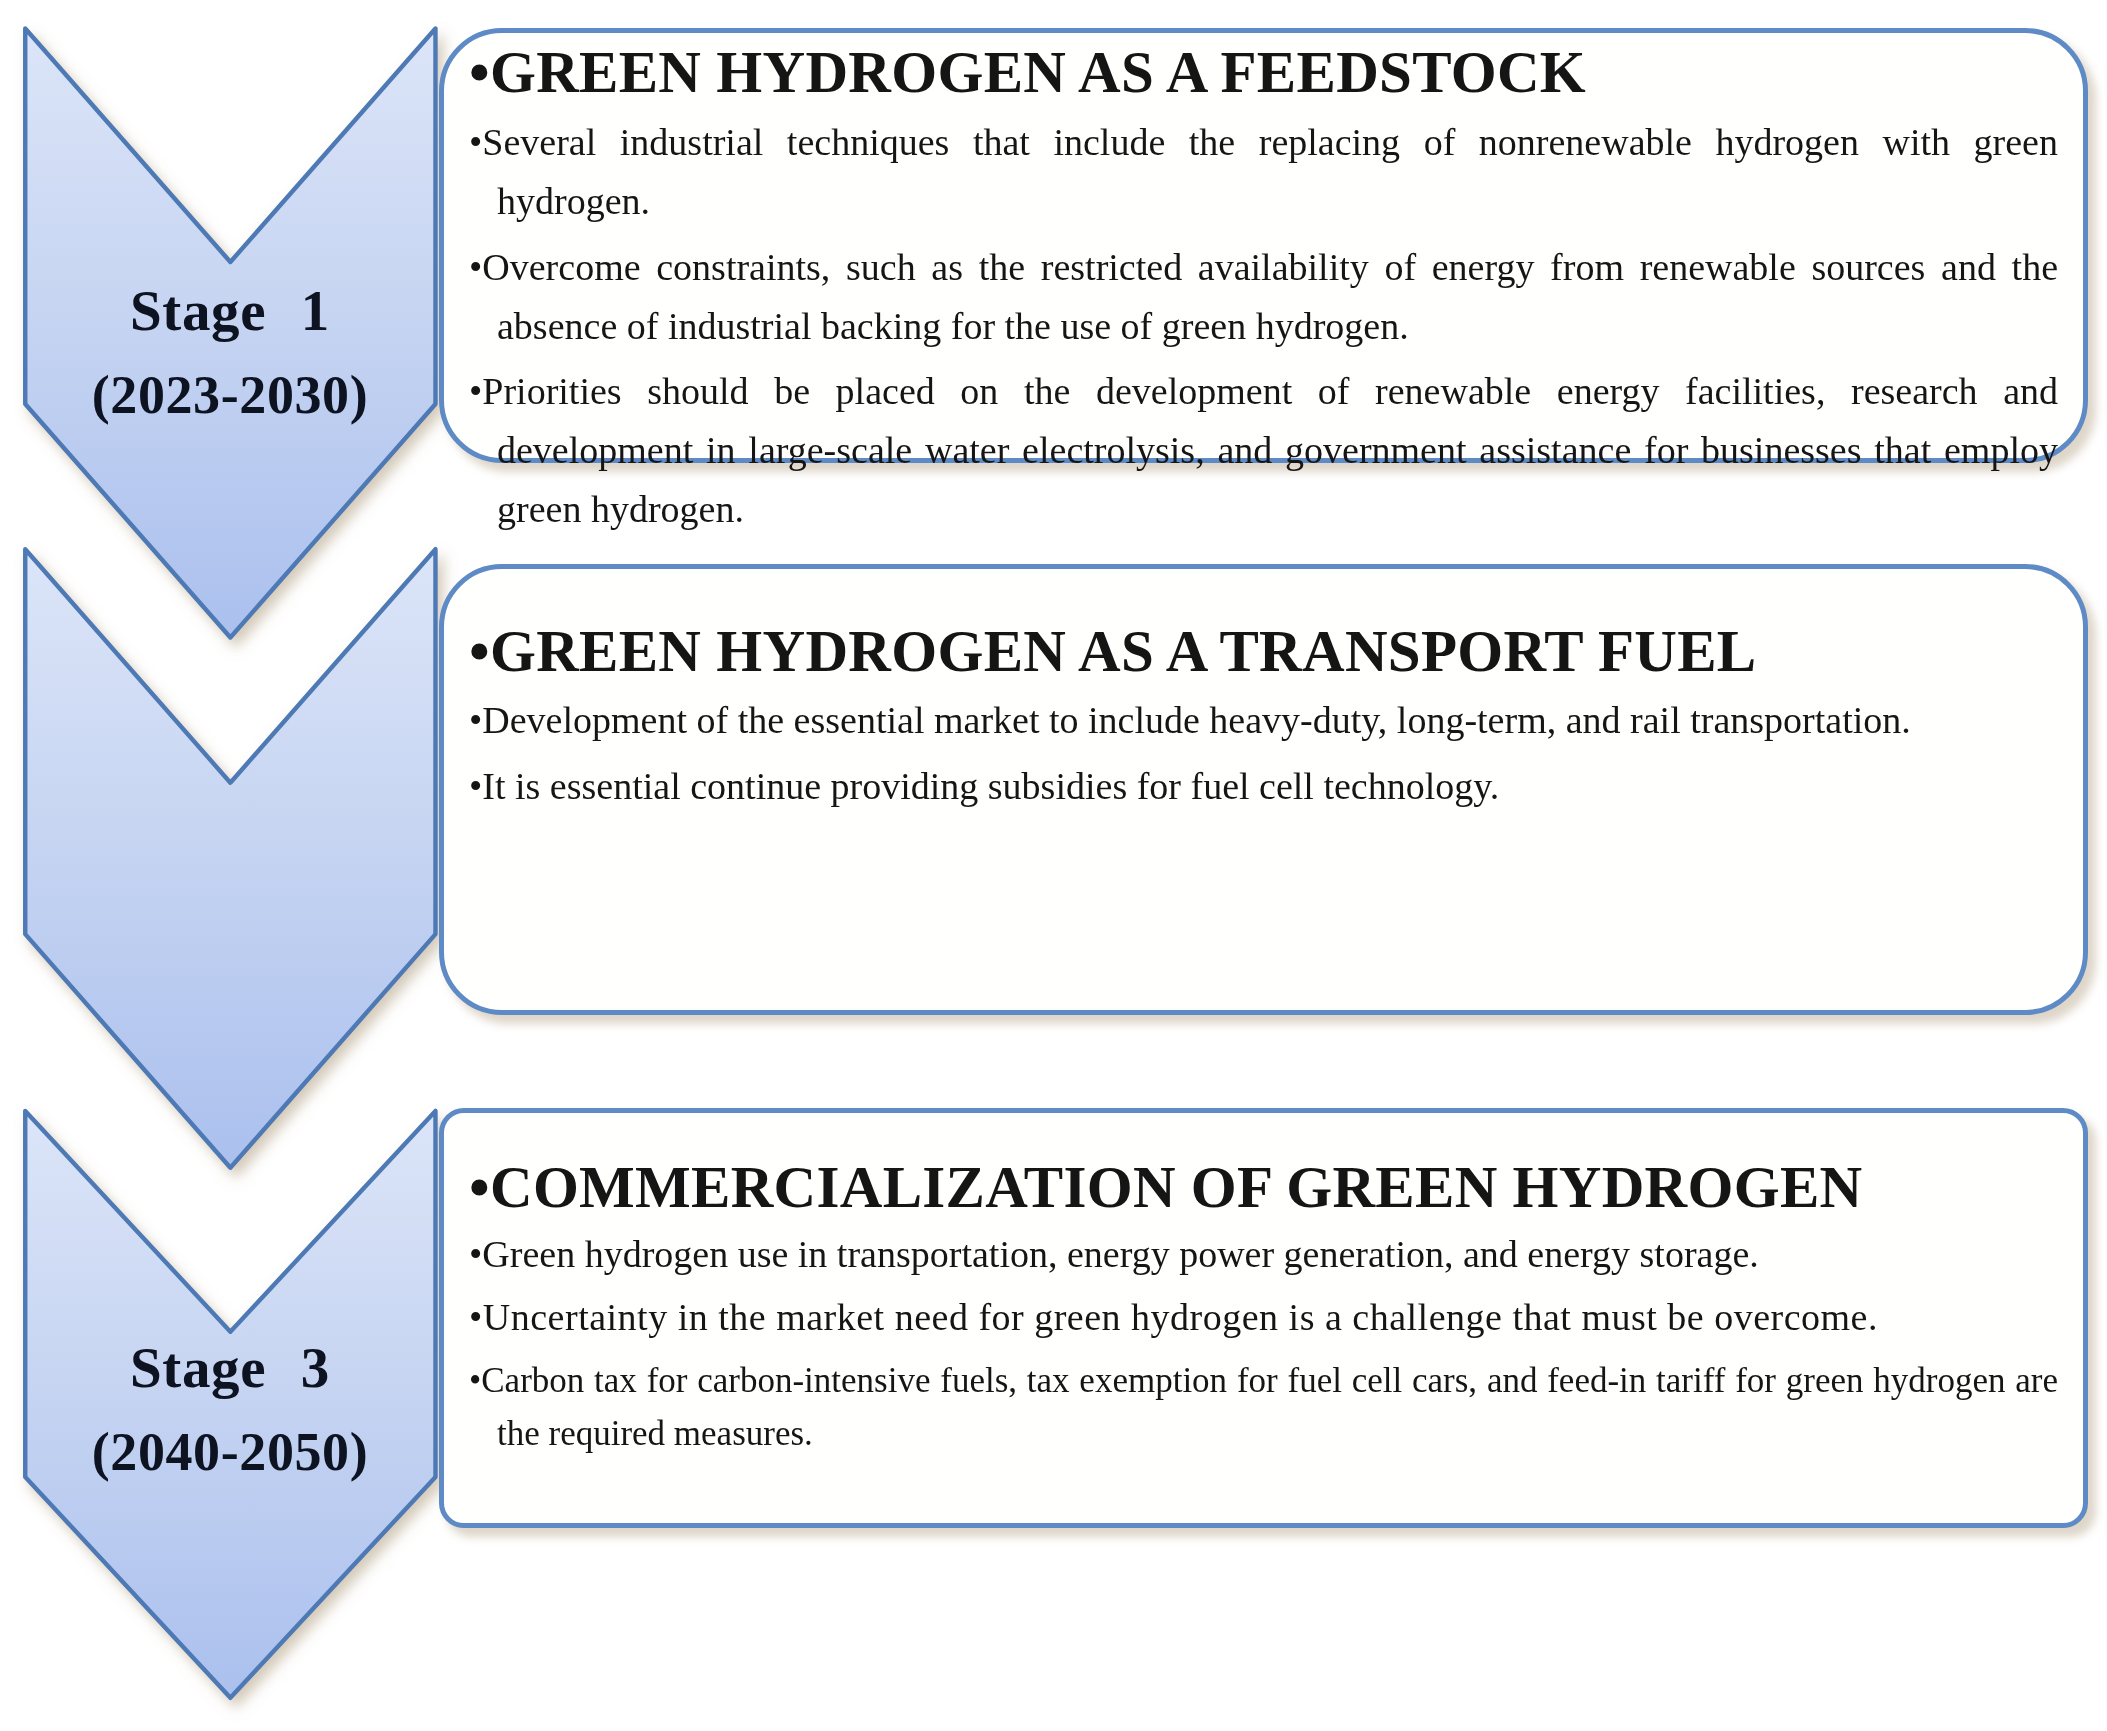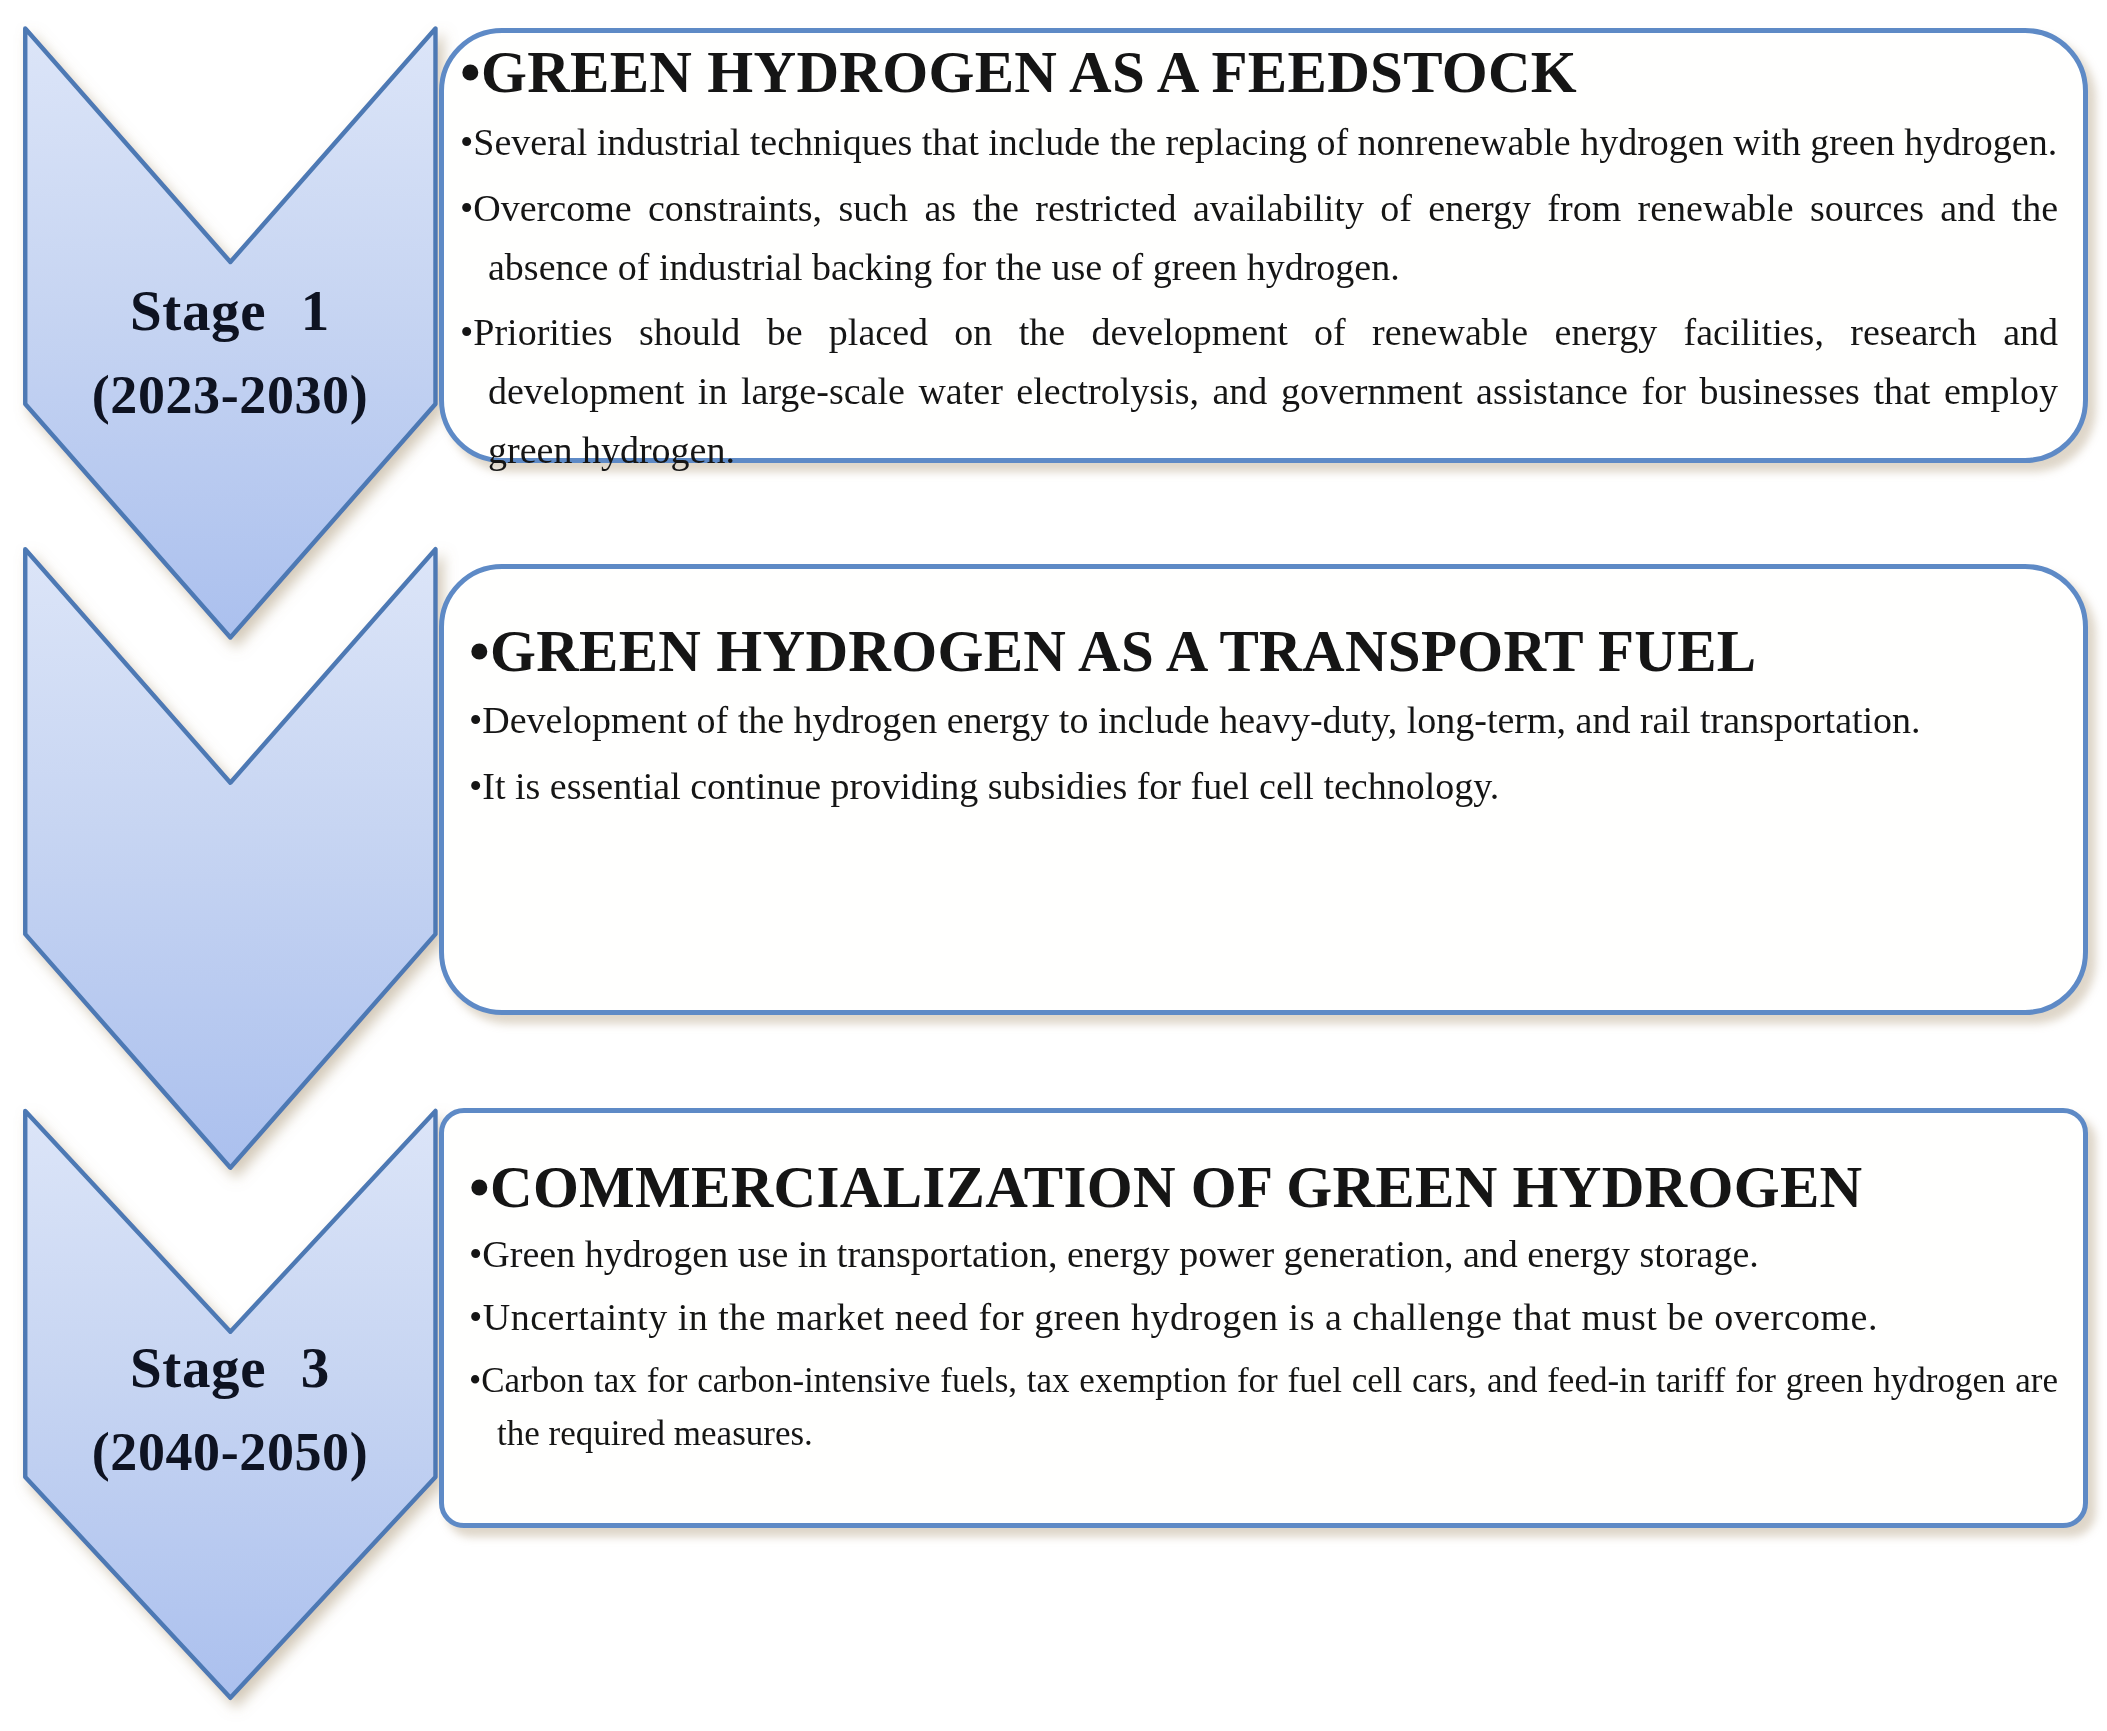--- a/index.html
+++ b/index.html
@@ -28,21 +28,21 @@
   
   .detail-box {
     position: absolute; left: 439px; width: 1649px;
     box-sizing: border-box;
     background: #fffffe;
     border: 5px solid #5e8ac6;
     border-radius: 63px;
     box-shadow: 7.6px 8.8px 8.8px rgba(167, 148, 114, 0.38);
     color: #151515;
   }
-  .box-1 { top: 28px;   height: 435px; padding: 5px 25px 5px 16px; }
+  .box-1 { top: 28px;   height: 435px; padding: 5px 25px 5px 25px; }
   .box-2 { top: 564px;  height: 451px; padding: 48px 25px 5px 25px; }
   .box-3 { top: 1108px; height: 420px; padding: 40px 25px 5px 25px; border-radius: 25px; }
 
   .box-title {
     font-size: 59px; line-height: 69px; font-weight: bold;
     margin: 0 0 6.3px 35px; text-indent: -35px;
     letter-spacing: 0.3px;
   }
   .box-title::before { content: "\2022 "; }
 
@@ -94,21 +94,21 @@
     <ul>
       <li>Several industrial techniques that include the replacing of nonrenewable hydrogen with green hydrogen.</li>
       <li>Overcome constraints, such as the restricted availability of energy from renewable sources and the absence of industrial backing for the use of green hydrogen.</li>
       <li>Priorities should be placed on the development of renewable energy facilities, research and development in large-scale water electrolysis, and government assistance for businesses that employ green hydrogen.</li>
     </ul>
   </section>
 
   <section class="detail-box box-2">
     <h2 class="box-title">GREEN HYDROGEN AS A TRANSPORT FUEL</h2>
     <ul>
-      <li>Development of the hydrogen energy to include heavy-duty, long-term, and rail transportation.</li>
+      <li>Development of the essential market to include heavy-duty, long-term, and rail transportation.</li>
       <li>It is essential continue providing subsidies for fuel cell technology.</li>
     </ul>
   </section>
 
   <section class="detail-box box-3">
     <h2 class="box-title">COMMERCIALIZATION OF GREEN HYDROGEN</h2>
     <ul>
       <li>Green hydrogen use in transportation, energy power generation, and energy storage.</li>
       <li class="force-wrap">Uncertainty in the market need for green hydrogen is a challenge that must be overcome.</li>
       <li class="tight">Carbon tax for carbon-intensive fuels, tax exemption for fuel cell cars, and feed-in tariff for green hydrogen are the required measures.</li>

